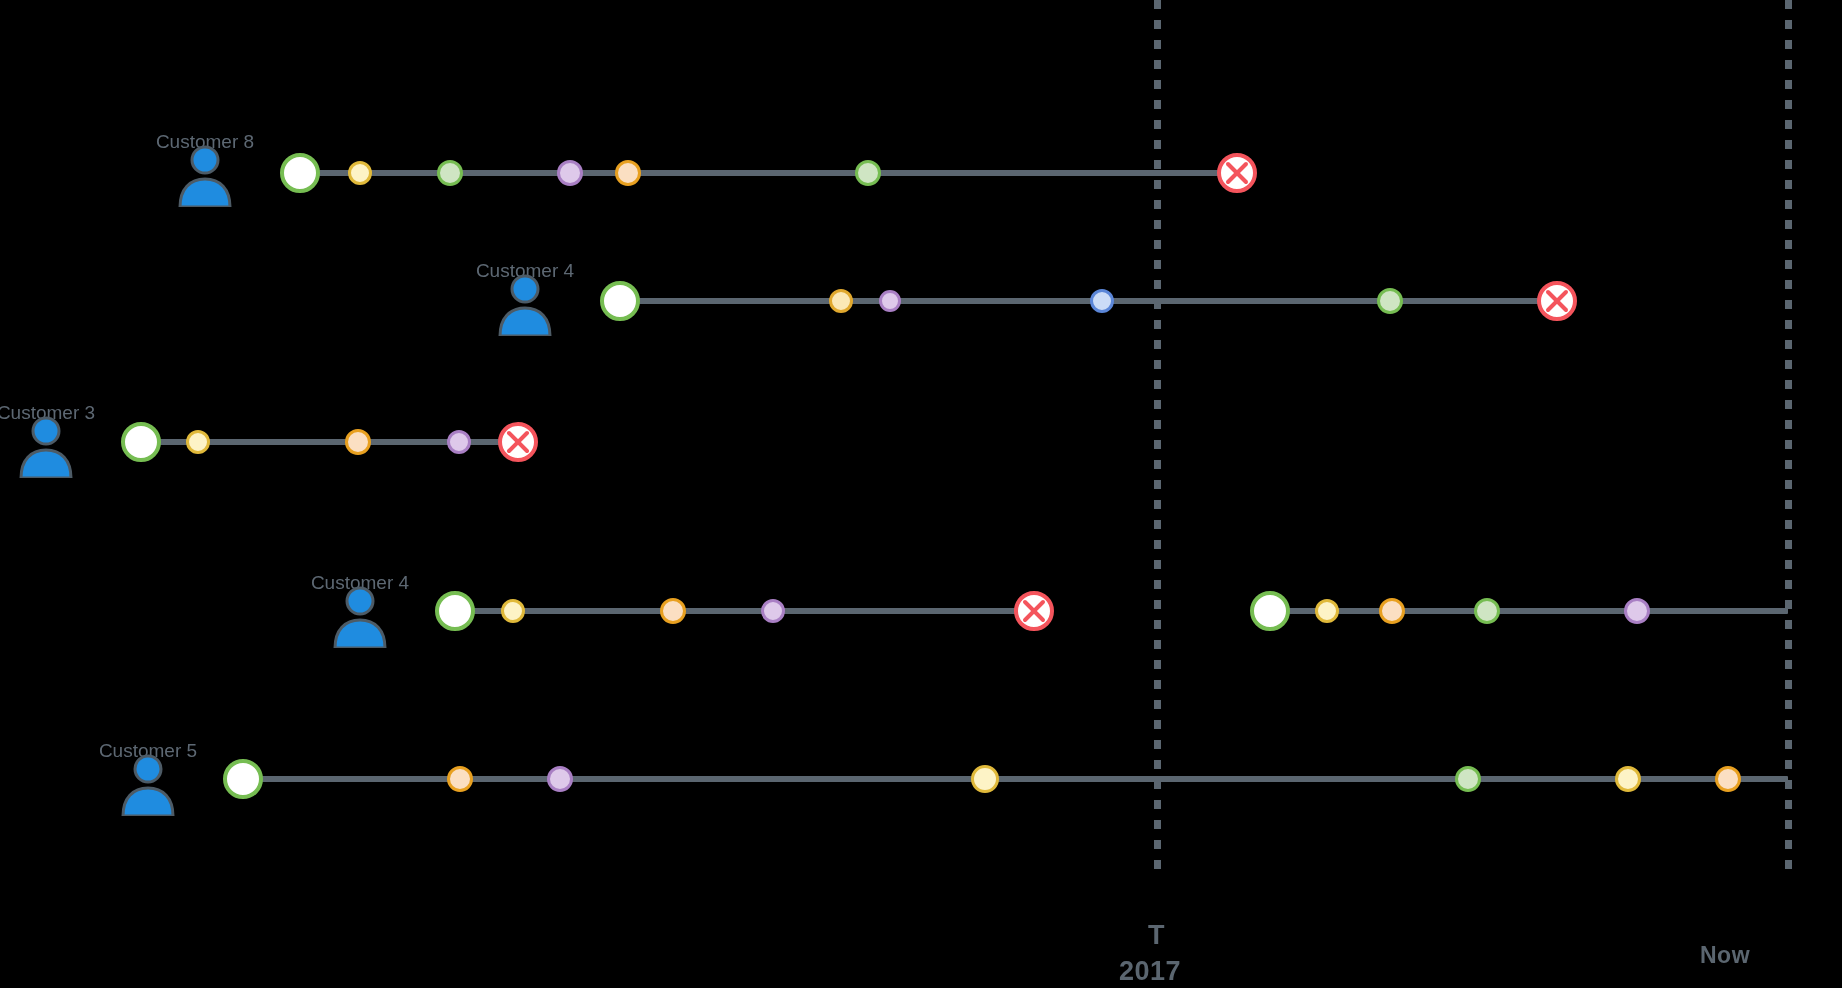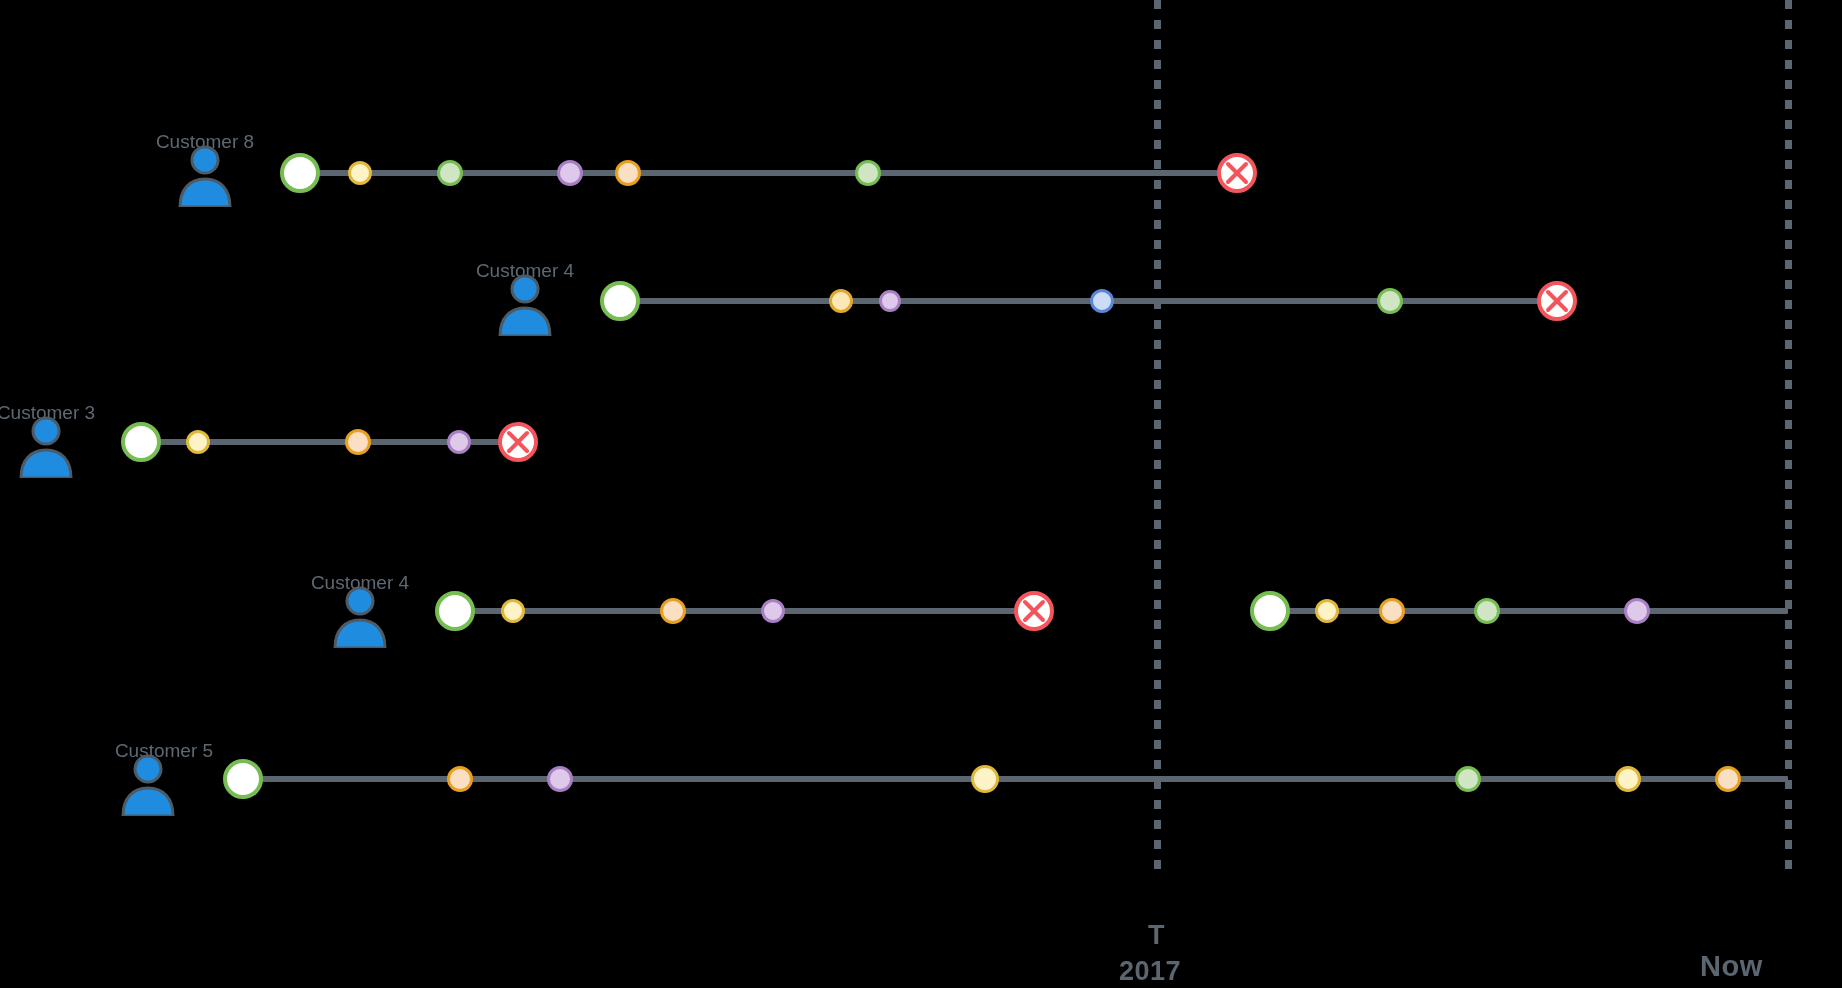--- a/index.html
+++ b/index.html
@@ -26,21 +26,21 @@
     background-repeat: repeat-y;
   }
   .vline-label {
     position: absolute;
     color: #5b6670;
     font-weight: bold;
     letter-spacing: 0.5px;
     white-space: nowrap;
   }
   .vline-label.big { font-size: 27px; }
-  .vline-label.small { font-size: 29px; margin-top: 8px; }
+  .vline-label.small { font-size: 23px; }
 
   .cust-label {
     position: absolute;
     color: #5d6873;
     font-size: 19px;
     white-space: nowrap;
     transform: translateX(-50%);
   }
   .person {
     position: absolute;
@@ -167,21 +167,21 @@
         <line x1="13" y1="13" x2="31" y2="31" stroke="#f4545c" stroke-width="4" stroke-linecap="round"></line>
         <line x1="31" y1="13" x2="13" y2="31" stroke="#f4545c" stroke-width="4" stroke-linecap="round"></line>
       </svg>
     </div>
     <div class="track" style="left: 1270px; width: 518px; top: 611px;"></div>
     <div class="marker start" style="left: 1270px; top: 611px;"></div>
     <div class="marker evt" style="left: 1327px; top: 611px; width: 24px; height: 24px; background: rgb(253, 243, 198); border-color: rgb(224, 185, 58);"></div>
     <div class="marker evt" style="left: 1392px; top: 611px; width: 26px; height: 26px; background: rgb(251, 223, 194); border-color: rgb(232, 160, 32);"></div>
     <div class="marker evt" style="left: 1487px; top: 611px; width: 26px; height: 26px; background: rgb(207, 229, 195); border-color: rgb(118, 189, 82);"></div>
     <div class="marker evt" style="left: 1637px; top: 611px; width: 26px; height: 26px; background: rgb(222, 201, 234); border-color: rgb(169, 127, 196);"></div>
-    <div class="cust-label" style="left: 148px; top: 740px; margin-left: 16px;">Customer 5</div>
+    <div class="cust-label" style="left: 148px; top: 740px;">Customer 5</div>
     <div class="person" style="left: 148px; top: 754px;">
       <svg viewBox="0 0 58 62">
         <circle cx="29" cy="15" r="13" fill="#1f8ce0" stroke="#4d5b66" stroke-width="3"></circle>
         <path d="M4 62 C4 44 14 34 29 34 C44 34 54 44 54 62 Z" fill="#1f8ce0" stroke="#4d5b66" stroke-width="3"></path>
       </svg>
     </div>
     <div class="track" style="left: 243px; width: 1545px; top: 779px;"></div>
     <div class="marker start" style="left: 243px; top: 779px;"></div>
     <div class="marker evt" style="left: 460px; top: 779px; width: 26px; height: 26px; background: rgb(251, 223, 194); border-color: rgb(232, 160, 32);"></div>
     <div class="marker evt" style="left: 560px; top: 779px; width: 26px; height: 26px; background: rgb(222, 201, 234); border-color: rgb(169, 127, 196);"></div>

